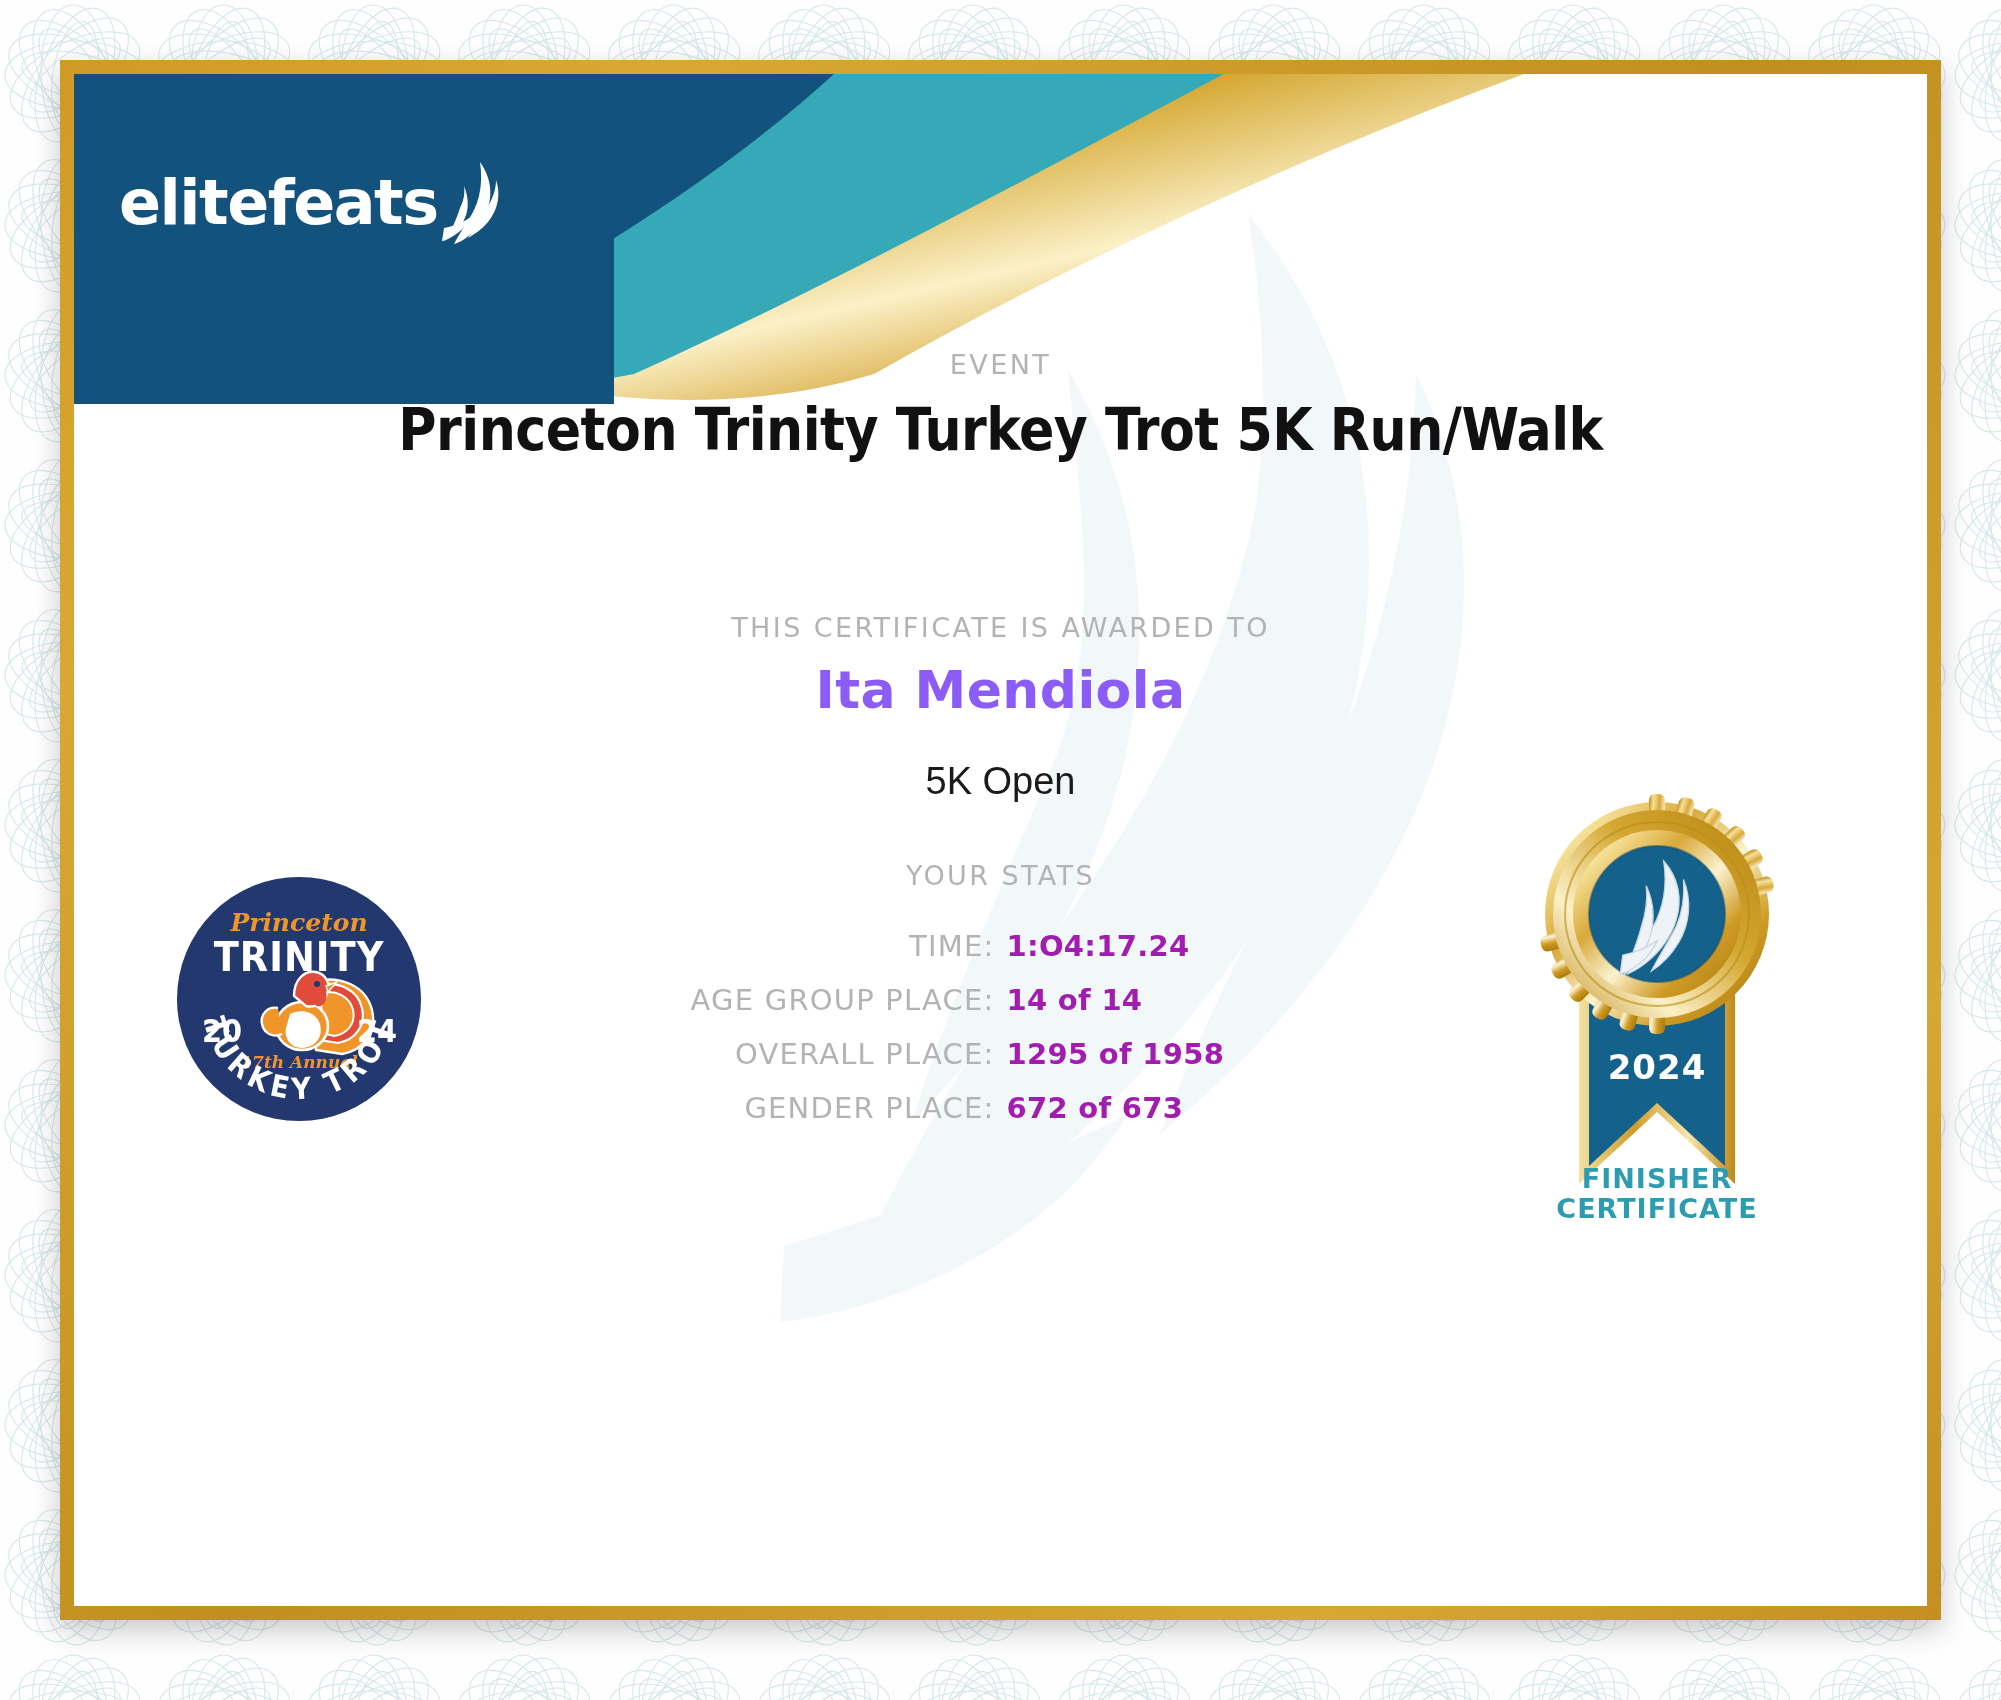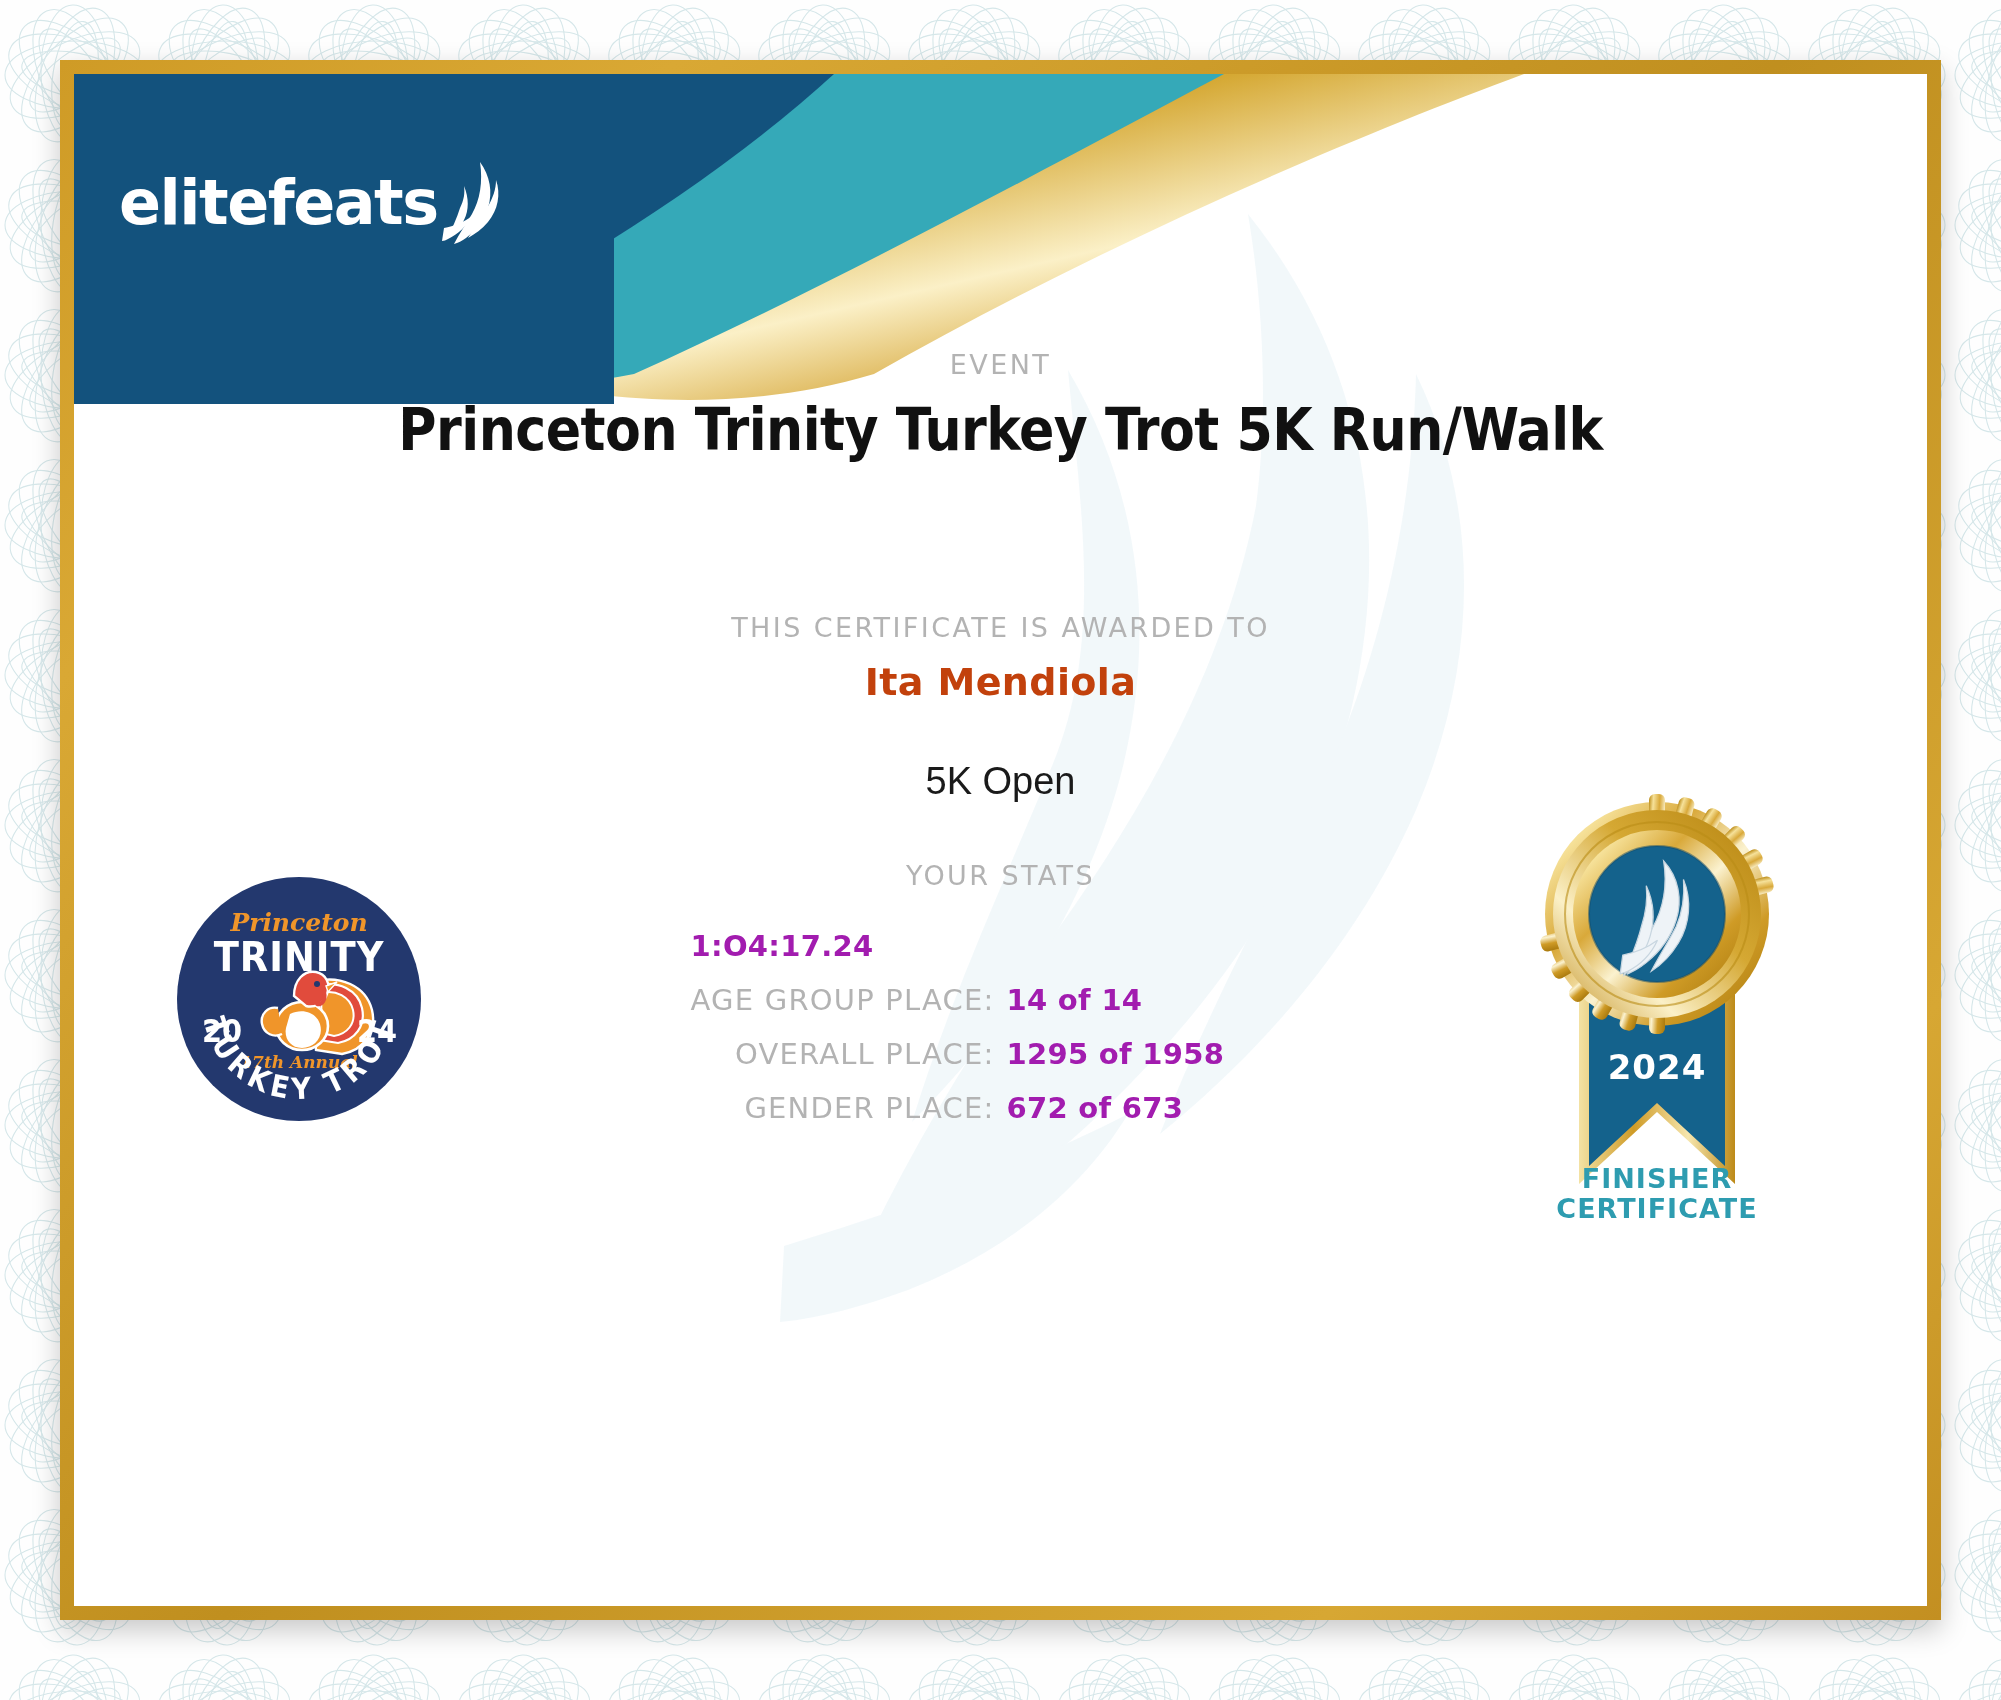--- a/index.html
+++ b/index.html
@@ -89,22 +89,22 @@
     top:322px;
     color:#111111;
     font-size:58px;
     font-weight:700;
     letter-spacing:-.5px;
     font-family:"DejaVu Sans Condensed","DejaVu Sans", sans-serif;
   }
   #awarded-label{top:538px;}
   #recipient-name{
     top:586px;
-    color:#c2410c;
-    font-size:38px;
+    color:#8b5cf6;
+    font-size:52px;
     font-weight:700;
     letter-spacing:.4px;
     font-family:"DejaVu Sans", sans-serif;
   }
   #division{
     top:658px;
     color:#1a1a1a;
     font-size:38px;
     font-weight:400;
     font-family:"Liberation Sans", sans-serif;
@@ -246,20 +246,21 @@
       <div class="center-col" id="event-title">Princeton Trinity Turkey Trot 5K Run/Walk</div>
 
       <div class="center-col label-sm" id="awarded-label">THIS CERTIFICATE IS AWARDED TO</div>
       <div class="center-col" id="recipient-name">Ita Mendiola</div>
       <div class="center-col" id="division">5K Open</div>
 
       <div class="center-col label-sm" id="stats-label">YOUR STATS</div>
 
       <div id="stats">
         <div class="stat-row">
+          <div class="stat-key">TIME:</div>
           <div class="stat-val">1:O4:17.24</div>
         </div>
         <div class="stat-row">
           <div class="stat-key">AGE GROUP PLACE:</div>
           <div class="stat-val">14 of 14</div>
         </div>
         <div class="stat-row">
           <div class="stat-key">OVERALL PLACE:</div>
           <div class="stat-val">1295 of 1958</div>
         </div>

